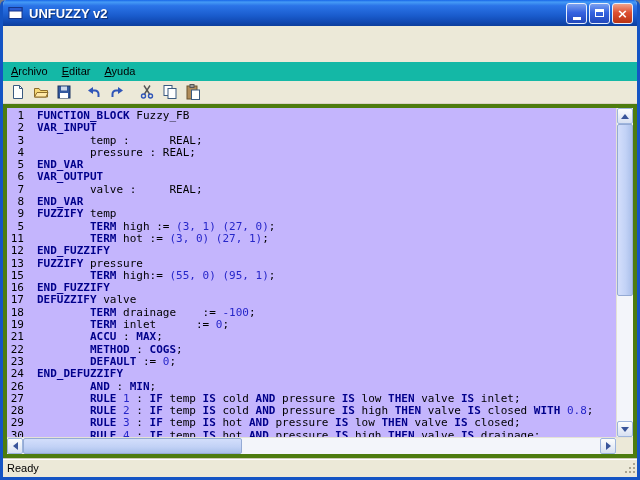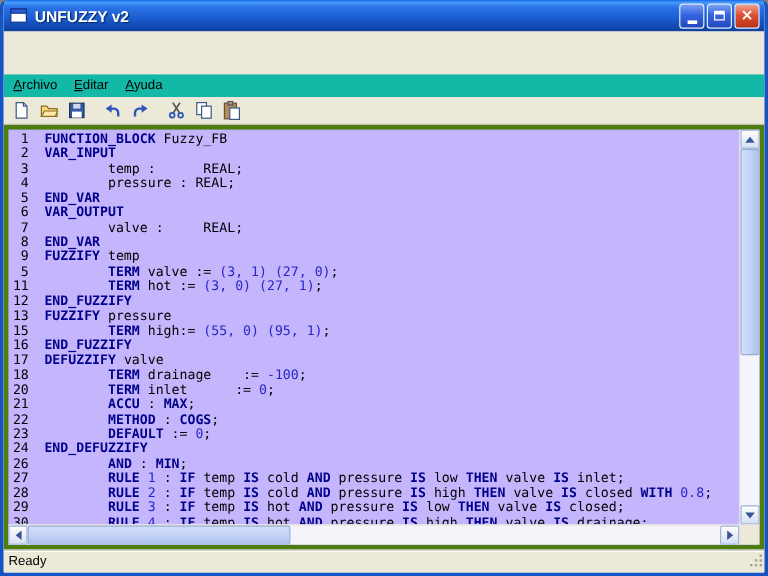--- a/index.html
+++ b/index.html
@@ -235,29 +235,29 @@
         <div>
             <div class="code-line"><span class="line-num">1</span><span><span class="seg-k">FUNCTION_BLOCK</span><span class="seg-p"> Fuzzy_FB</span></span></div>
             <div class="code-line"><span class="line-num">2</span><span><span class="seg-k">VAR_INPUT</span></span></div>
             <div class="code-line"><span class="line-num">3</span><span><span class="seg-p">        temp :      REAL;</span></span></div>
             <div class="code-line"><span class="line-num">4</span><span><span class="seg-p">        pressure : REAL;</span></span></div>
             <div class="code-line"><span class="line-num">5</span><span><span class="seg-k">END_VAR</span></span></div>
             <div class="code-line"><span class="line-num">6</span><span><span class="seg-k">VAR_OUTPUT</span></span></div>
             <div class="code-line"><span class="line-num">7</span><span><span class="seg-p">        valve :     REAL;</span></span></div>
             <div class="code-line"><span class="line-num">8</span><span><span class="seg-k">END_VAR</span></span></div>
             <div class="code-line"><span class="line-num">9</span><span><span class="seg-k">FUZZIFY</span><span class="seg-p"> temp</span></span></div>
-            <div class="code-line"><span class="line-num">5</span><span><span class="seg-p">        </span><span class="seg-k">TERM</span><span class="seg-p"> valve := </span><span class="seg-n">(3, 1) (27, 0)</span><span class="seg-p">;</span></span></div>
+            <div class="code-line"><span class="line-num">5</span><span><span class="seg-p">        </span><span class="seg-k">TERM</span><span class="seg-p"> high := </span><span class="seg-n">(3, 1) (27, 0)</span><span class="seg-p">;</span></span></div>
             <div class="code-line"><span class="line-num">11</span><span><span class="seg-p">        </span><span class="seg-k">TERM</span><span class="seg-p"> hot := </span><span class="seg-n">(3, 0) (27, 1)</span><span class="seg-p">;</span></span></div>
             <div class="code-line"><span class="line-num">12</span><span><span class="seg-k">END_FUZZIFY</span></span></div>
             <div class="code-line"><span class="line-num">13</span><span><span class="seg-k">FUZZIFY</span><span class="seg-p"> pressure</span></span></div>
             <div class="code-line"><span class="line-num">15</span><span><span class="seg-p">        </span><span class="seg-k">TERM</span><span class="seg-p"> high:= </span><span class="seg-n">(55, 0) (95, 1)</span><span class="seg-p">;</span></span></div>
             <div class="code-line"><span class="line-num">16</span><span><span class="seg-k">END_FUZZIFY</span></span></div>
             <div class="code-line"><span class="line-num">17</span><span><span class="seg-k">DEFUZZIFY</span><span class="seg-p"> valve</span></span></div>
             <div class="code-line"><span class="line-num">18</span><span><span class="seg-p">        </span><span class="seg-k">TERM</span><span class="seg-p"> drainage    := </span><span class="seg-n">-100</span><span class="seg-p">;</span></span></div>
-            <div class="code-line"><span class="line-num">20</span><span><span class="seg-p">        </span><span class="seg-k">TERM</span><span class="seg-p"> inlet      := </span><span class="seg-n">0</span><span class="seg-p">;</span></span></div>
+            <div class="code-line"><span class="line-num">19</span><span><span class="seg-p">        </span><span class="seg-k">TERM</span><span class="seg-p"> inlet      := </span><span class="seg-n">0</span><span class="seg-p">;</span></span></div>
             <div class="code-line"><span class="line-num">21</span><span><span class="seg-p">        </span><span class="seg-k">ACCU</span><span class="seg-p"> : </span><span class="seg-k">MAX</span><span class="seg-p">;</span></span></div>
             <div class="code-line"><span class="line-num">22</span><span><span class="seg-p">        </span><span class="seg-k">METHOD</span><span class="seg-p"> : </span><span class="seg-k">COGS</span><span class="seg-p">;</span></span></div>
             <div class="code-line"><span class="line-num">23</span><span><span class="seg-p">        </span><span class="seg-k">DEFAULT</span><span class="seg-p"> := </span><span class="seg-n">0</span><span class="seg-p">;</span></span></div>
             <div class="code-line"><span class="line-num">24</span><span><span class="seg-k">END_DEFUZZIFY</span></span></div>
             <div class="code-line"><span class="line-num">26</span><span><span class="seg-p">        </span><span class="seg-k">AND</span><span class="seg-p"> : </span><span class="seg-k">MIN</span><span class="seg-p">;</span></span></div>
             <div class="code-line"><span class="line-num">27</span><span><span class="seg-p">        </span><span class="seg-k">RULE</span><span class="seg-p"> </span><span class="seg-n">1</span><span class="seg-p"> : </span><span class="seg-k">IF</span><span class="seg-p"> temp </span><span class="seg-k">IS</span><span class="seg-p"> cold </span><span class="seg-k">AND</span><span class="seg-p"> pressure </span><span class="seg-k">IS</span><span class="seg-p"> low </span><span class="seg-k">THEN</span><span class="seg-p"> valve </span><span class="seg-k">IS</span><span class="seg-p"> inlet;</span></span></div>
             <div class="code-line"><span class="line-num">28</span><span><span class="seg-p">        </span><span class="seg-k">RULE</span><span class="seg-p"> </span><span class="seg-n">2</span><span class="seg-p"> : </span><span class="seg-k">IF</span><span class="seg-p"> temp </span><span class="seg-k">IS</span><span class="seg-p"> cold </span><span class="seg-k">AND</span><span class="seg-p"> pressure </span><span class="seg-k">IS</span><span class="seg-p"> high </span><span class="seg-k">THEN</span><span class="seg-p"> valve </span><span class="seg-k">IS</span><span class="seg-p"> closed </span><span class="seg-k">WITH</span><span class="seg-p"> </span><span class="seg-n">0.8</span><span class="seg-p">;</span></span></div>
             <div class="code-line"><span class="line-num">29</span><span><span class="seg-p">        </span><span class="seg-k">RULE</span><span class="seg-p"> </span><span class="seg-n">3</span><span class="seg-p"> : </span><span class="seg-k">IF</span><span class="seg-p"> temp </span><span class="seg-k">IS</span><span class="seg-p"> hot </span><span class="seg-k">AND</span><span class="seg-p"> pressure </span><span class="seg-k">IS</span><span class="seg-p"> low </span><span class="seg-k">THEN</span><span class="seg-p"> valve </span><span class="seg-k">IS</span><span class="seg-p"> closed;</span></span></div>
             <div class="code-line"><span class="line-num">30</span><span><span class="seg-p">        </span><span class="seg-k">RULE</span><span class="seg-p"> </span><span class="seg-n">4</span><span class="seg-p"> : </span><span class="seg-k">IF</span><span class="seg-p"> temp </span><span class="seg-k">IS</span><span class="seg-p"> hot </span><span class="seg-k">AND</span><span class="seg-p"> pressure </span><span class="seg-k">IS</span><span class="seg-p"> high </span><span class="seg-k">THEN</span><span class="seg-p"> valve </span><span class="seg-k">IS</span><span class="seg-p"> drainage;</span></span></div>
           </div>

